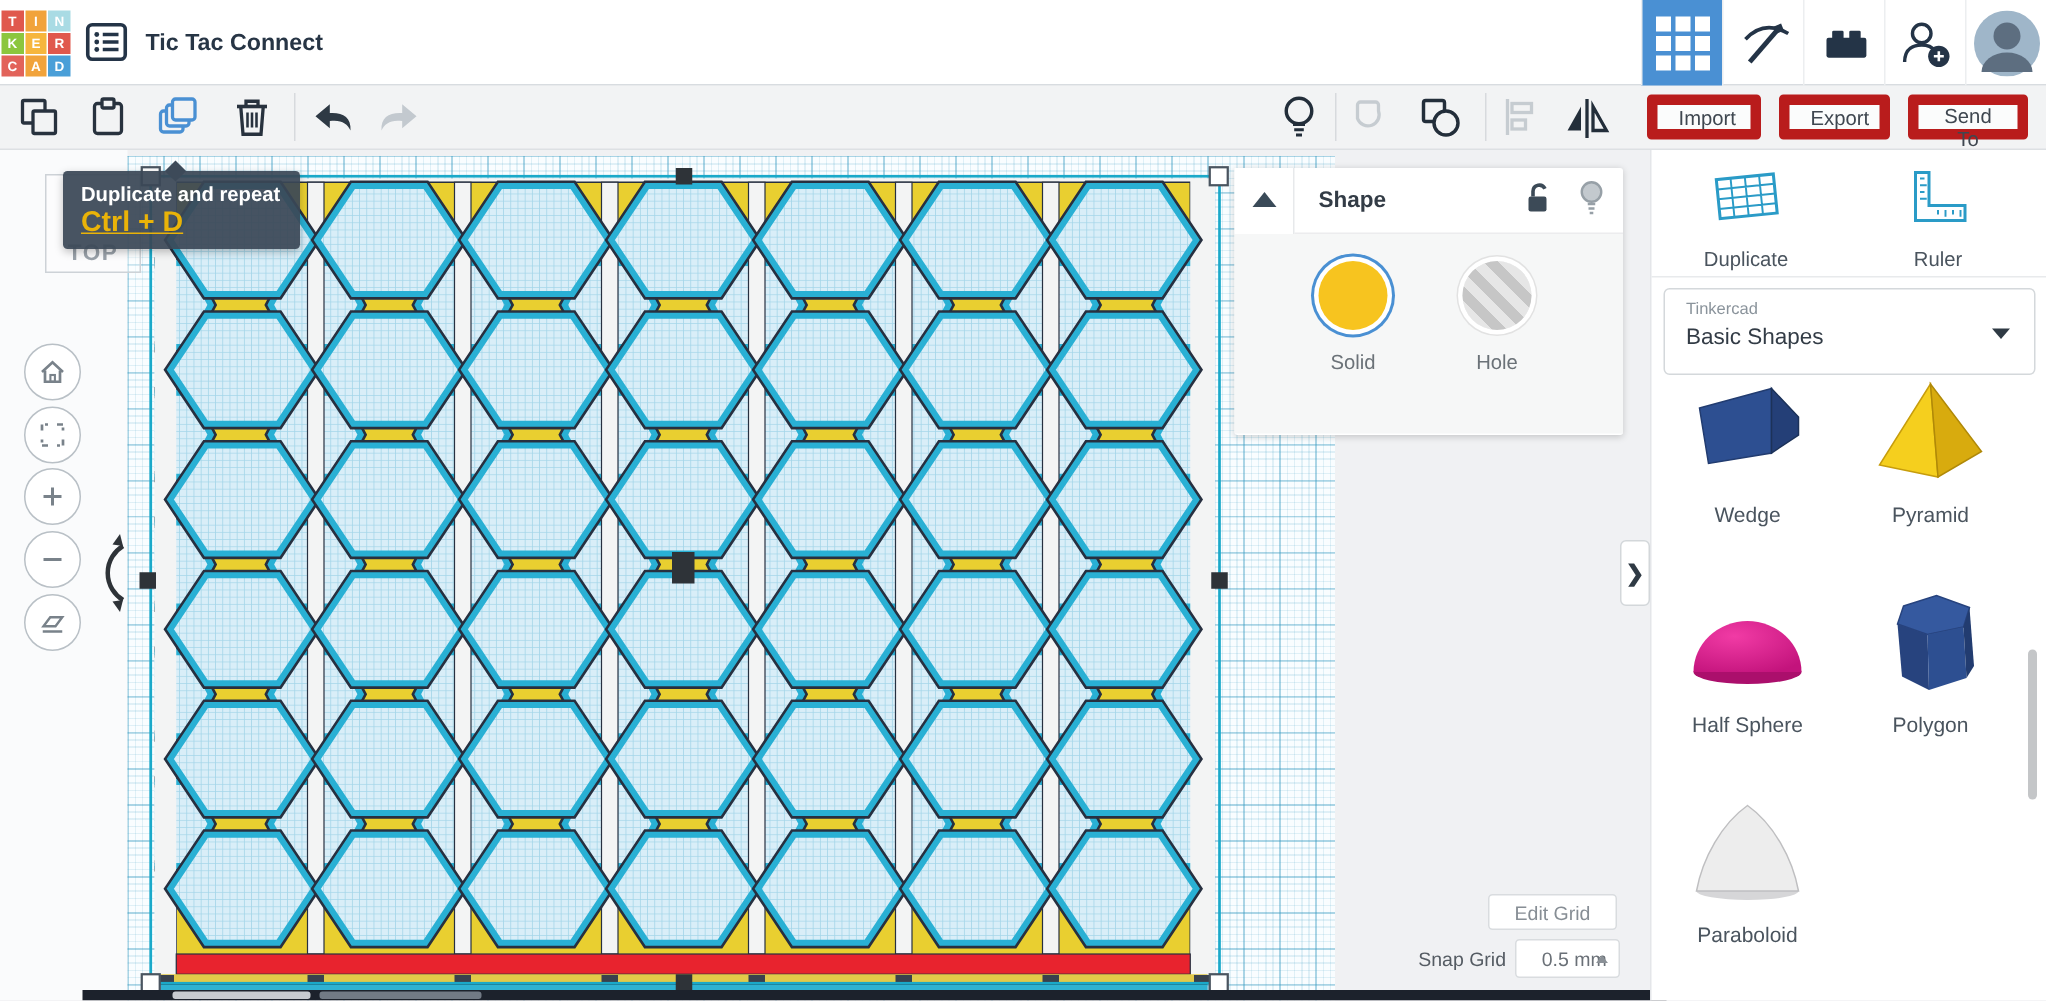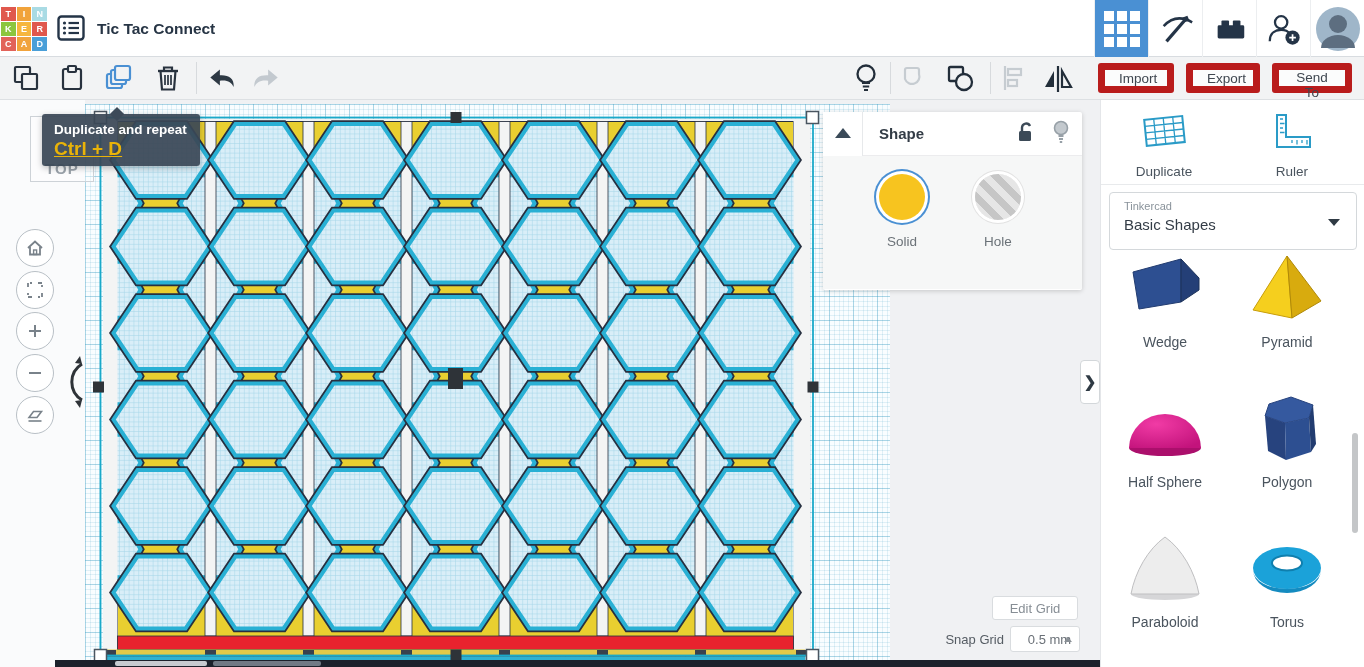--- a/index.html
+++ b/index.html
@@ -594,28 +594,20 @@
     </svg>
     <div class="lbl">Polygon</div>
   </div>
   <div class="gal-item" style="left:8px; top:432px">
     <svg width="84" height="74" viewBox="0 0 84 74">
       <ellipse cx="42" cy="62" rx="34" ry="6" fill="#d6d6d8"></ellipse>
       <path d="M42,5 C25,17 12,40 8,62 L76,62 C72,40 59,17 42,5 Z" fill="#ededed" stroke="#bfbfc1" stroke-width="1"></path>
     </svg>
     <div class="lbl">Paraboloid</div>
   </div>
-  <div class="gal-item" style="left:130px; top:432px">
-    <svg width="84" height="74" viewBox="0 0 84 74">
-      <ellipse cx="42" cy="36" rx="34" ry="21" fill="#1ba2d9"></ellipse>
-      <path d="M8,38 a34,19 0 0 0 68,0 a34,23 0 0 1 -68,0 z" fill="#148bc0"></path>
-      <ellipse cx="42" cy="31" rx="15" ry="7.5" fill="#fff" stroke="#0f7fae" stroke-width="2"></ellipse>
-    </svg>
-    <div class="lbl">Torus</div>
-  </div>
   <div class="sb-scroll"></div>
 </aside>
 
 <button class="editgrid-btn">Edit Grid</button>
 <div class="snap-label">Snap Grid</div>
 <button class="snap-select">
   <span>0.5 mm</span>
   <span class="caret-up-sm"></span>
 </button>
 

